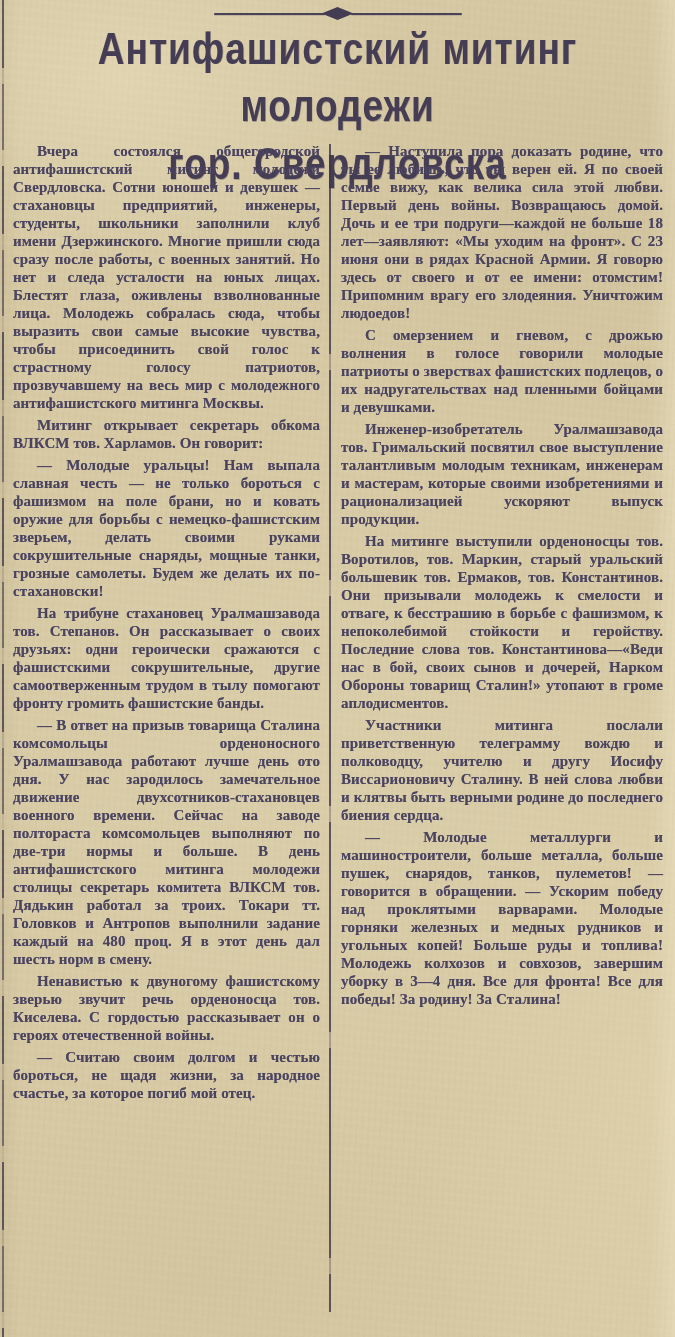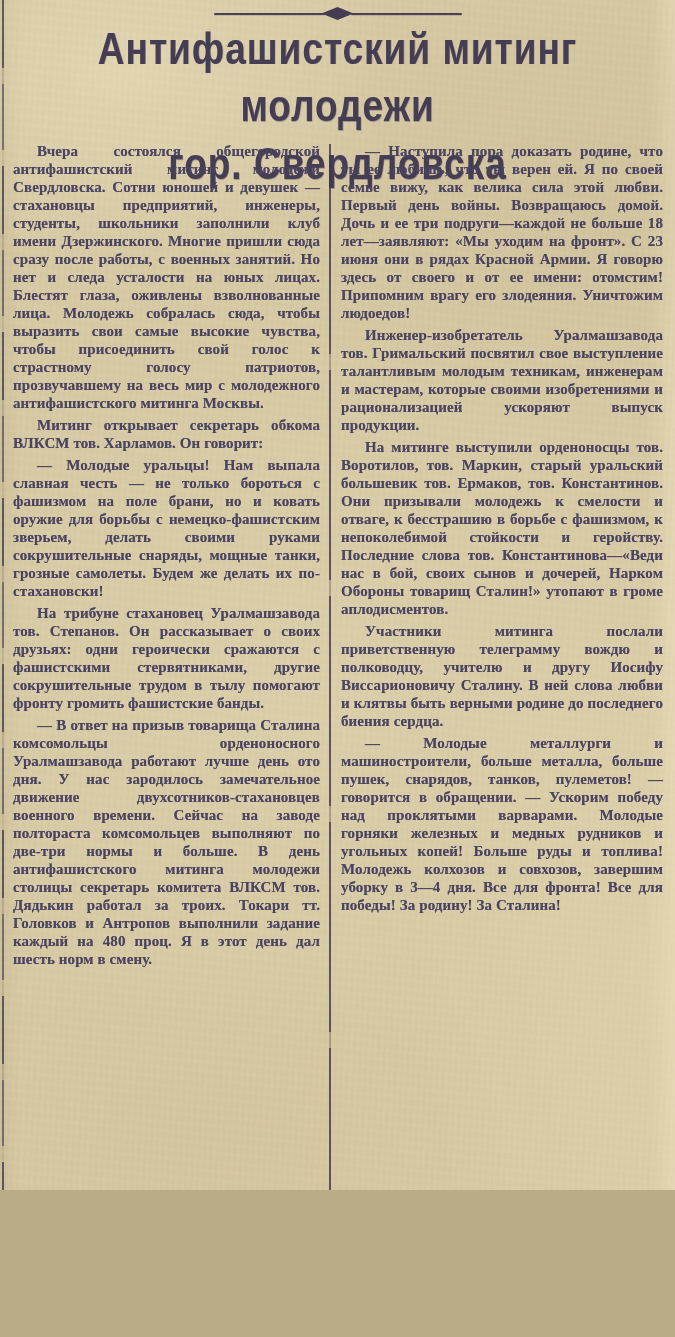--- a/index.html
+++ b/index.html
@@ -2,21 +2,21 @@
 <html lang="ru"><head>
 <meta charset="utf-8">
 <style>
   html, body { margin:0; padding:0; }
   body {
     width:675px; height:1337px;
     font-family:"Liberation Serif", serif;
     background:#b9ac88;
   }
   .page {
-    position:relative; width:675px; height:1190px; overflow:hidden;
+    position:relative; width:675px; height:1337px; overflow:hidden;
     background-color:#d6c9a4;
     background-image:
       radial-gradient(ellipse 420px 300px at 18% 6%,  rgba(248,238,208,0.30), transparent 65%),
       radial-gradient(ellipse 520px 420px at 84% 16%, rgba(186,168,128,0.20), transparent 62%),
       radial-gradient(ellipse 640px 520px at 46% 58%, rgba(234,224,190,0.22), transparent 70%),
       radial-gradient(ellipse 340px 640px at 98% 82%, rgba(232,219,180,0.35), transparent 72%),
       radial-gradient(ellipse 500px 300px at 30% 96%, rgba(198,182,140,0.20), transparent 65%),
       repeating-linear-gradient(93deg,  rgba(150,130,95,0.035) 0 2px, rgba(0,0,0,0) 2px 6px),
       repeating-linear-gradient(5deg,   rgba(245,238,210,0.05) 0 3px, rgba(0,0,0,0) 3px 9px),
       linear-gradient(90deg, rgba(160,142,105,0.16), rgba(0,0,0,0) 3%, rgba(0,0,0,0) 96%, rgba(240,230,200,0.45));
@@ -86,28 +86,31 @@
     <span>Антифашистский митинг молодежи</span><br>
     <span>гор. Свердловска</span>
   </h1>
 
   <div class="columns">
 
     <div class="col col-left">
       <p>Вчера состоялся общегородской антифашистский митинг молодежи Свердловска. Сотни юношей и девушек —стахановцы предприятий, инженеры, студенты, школьники заполнили клуб имени Дзержинского. Многие пришли сюда сразу после работы, с военных занятий. Но нет и следа усталости на юных лицах. Блестят глаза, оживлены взволнованные лица. Молодежь собралась сюда, чтобы выразить свои самые высокие чувства, чтобы присоединить свой голос к страстному голосу патриотов, прозвучавшему на весь мир с молодежного антифашистского митинга Москвы.</p>
       <p>Митинг открывает секретарь обкома ВЛКСМ тов. Харламов. Он говорит:</p>
       <p>— Молодые уральцы! Нам выпала славная честь — не только бороться с фашизмом на поле брани, но и ковать оружие для борьбы с немецко-фашистским зверьем, делать своими руками сокрушительные снаряды, мощные танки, грозные самолеты. Будем же делать их по-стахановски!</p>
-      <p>На трибуне стахановец Уралмашзавода тов. Степанов. Он рассказывает о своих друзьях: одни героически сражаются с фашистскими стервятниками, другие сокрушительные трудом в тылу помогают фронту громить фашистские банды.</p>
+      <p>На трибуне стахановец Уралмашзавода тов. Степанов. Он рассказывает о своих друзьях: одни героически сражаются с фашистскими сокрушительные, другие самоотверженным трудом в тылу помогают фронту громить фашистские банды.</p>
       <p>— В ответ на призыв товарища Сталина комсомольцы орденоносного Уралмашзавода работают лучше день ото дня. У нас зародилось замечательное движение двухсотников-стахановцев военного времени. Сейчас на заводе полтораста комсомольцев выполняют по две-три нормы и больше. В день антифашистского митинга молодежи столицы секретарь комитета ВЛКСМ тов. Дядькин работал за троих. Токари тт. Головков и Антропов выполнили задание каждый на 480 проц. Я в этот день дал шесть норм в смену.</p>
+      <p>Ненавистью к двуногому фашистскому зверью звучит речь орденоносца тов. Киселева. С гордостью рассказывает он о героях отечественной войны.</p>
+      <p>— Считаю своим долгом и честью бороться, не щадя жизни, за народное счастье, за которое погиб мой отец.</p>
     </div>
 
     <div class="col-rule"></div>
 
     <div class="col col-right">
       <p>— Наступила пора доказать родине, что ты ее любишь, что ты верен ей. Я по своей семье вижу, как велика сила этой любви. Первый день войны. Возвращаюсь домой. Дочь и ее три подруги—каждой не больше 18 лет—заявляют: «Мы уходим на фронт». С 23 июня они в рядах Красной Армии. Я говорю здесь от своего и от ее имени: отомстим! Припомним врагу его злодеяния. Уничтожим людоедов!</p>
+      <p>С омерзением и гневом, с дрожью волнения в голосе говорили молодые патриоты о зверствах фашистских подлецов, о их надругательствах над пленными бойцами и девушками.</p>
       <p>Инженер-изобретатель Уралмашзавода тов. Гримальский посвятил свое выступление талантливым молодым техникам, инженерам и мастерам, которые своими изобретениями и рационализацией ускоряют выпуск продукции.</p>
       <p>На митинге выступили орденоносцы тов. Воротилов, тов. Маркин, старый уральский большевик тов. Ермаков, тов. Константинов. Они призывали молодежь к смелости и отваге, к бесстрашию в борьбе с фашизмом, к непоколебимой стойкости и геройству. Последние слова тов. Константинова—«Веди нас в бой, своих сынов и дочерей, Нарком Обороны товарищ Сталин!» утопают в громе аплодисментов.</p>
       <p>Участники митинга послали приветственную телеграмму вождю и полководцу, учителю и другу Иосифу Виссарионовичу Сталину. В ней слова любви и клятвы быть верными родине до последнего биения сердца.</p>
       <p>— Молодые металлурги и машиностроители, больше металла, больше пушек, снарядов, танков, пулеметов! — говорится в обращении. — Ускорим победу над проклятыми варварами. Молодые горняки железных и медных рудников и угольных копей! Больше руды и топлива! Молодежь колхозов и совхозов, завершим уборку в 3—4 дня. Все для фронта! Все для победы! За родину! За Сталина!</p>
     </div>
 
   </div>
 </div>
 
 </body></html>

